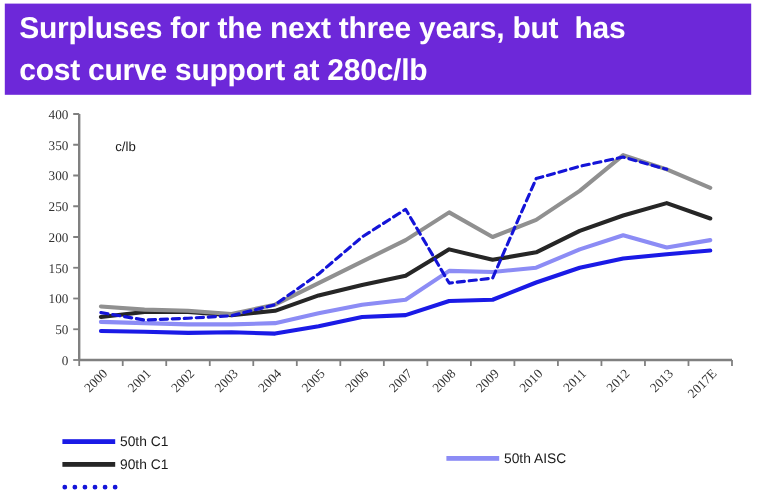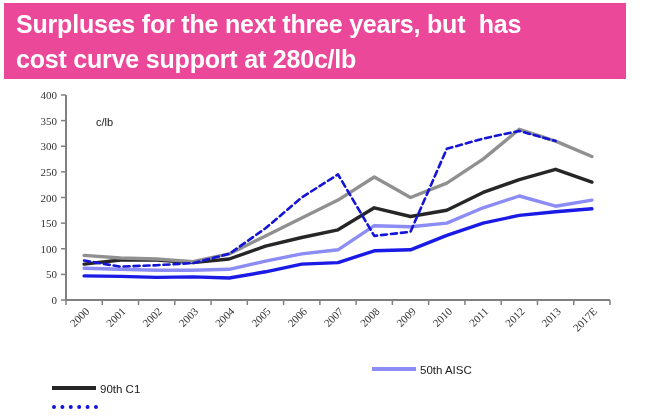--- a/index.html
+++ b/index.html
@@ -60,21 +60,21 @@
   }
   .leg-swatch.dashed{
     height:0;border-top:4px dotted #1414D8;
     width:46px;
   }
   .leg-text{vertical-align:middle;}
 </style>
 </head>
 <body>
 
-<div id="title-bar" style="background: #ec4899;">
+<div id="title-bar" style="background: #6d28d9;">
   <div id="title-text" style="color: rgb(255, 255, 255);">Surpluses for the next three years, but  has
 cost curve support at 280c/lb</div>
 </div>
 
 <div id="chart-area">
   <svg id="plot-svg" width="648" height="336" viewBox="0 0 648 336">
     <g id="y-ticks">
         <line x1="61" x2="66" y1="216" y2="216" stroke="#808080" stroke-width="1.5"></line>
         <line x1="61" x2="66" y1="190.375" y2="190.375" stroke="#808080" stroke-width="1.5"></line>
         <line x1="61" x2="66" y1="164.75" y2="164.75" stroke="#808080" stroke-width="1.5"></line>
@@ -138,16 +138,17 @@
         <polyline points="84.1,191.9 120.4,192.4 156.7,193.4 192.9,192.9 229.2,194.0 265.5,187.8 301.7,180.1 338.0,178.6 374.3,166.8 410.5,165.8 446.8,151.4 483.1,139.1 519.3,131.4 555.6,127.8 591.9,124.8" fill="none" stroke="#1A1AE6" stroke-width="3.4" stroke-linejoin="round" stroke-linecap="round"></polyline>
         <polyline points="84.1,180.1 120.4,176.0 156.7,176.0 192.9,178.6 229.2,175.0 265.5,162.2 301.7,153.5 338.0,145.8 374.3,123.8 410.5,132.5 446.8,126.3 483.1,108.4 519.3,95.6 555.6,85.3 591.9,98.1" fill="none" stroke="#262626" stroke-width="3.4" stroke-linejoin="round" stroke-linecap="round"></polyline>
         <polyline points="84.1,184.2 120.4,185.3 156.7,186.3 192.9,186.3 229.2,185.3 265.5,177.1 301.7,169.9 338.0,165.8 374.3,141.7 410.5,142.7 446.8,139.1 483.1,123.8 519.3,112.0 555.6,122.2 591.9,116.1" fill="none" stroke="#8C8CF5" stroke-width="3.4" stroke-linejoin="round" stroke-linecap="round"></polyline>
         <polyline points="84.1,171.4 120.4,174.0 156.7,175.0 192.9,177.6 229.2,169.9 265.5,151.9 301.7,134.0 338.0,116.1 374.3,93.0 410.5,113.5 446.8,99.2 483.1,75.1 519.3,45.3 555.6,57.1 591.9,72.5" fill="none" stroke="#909090" stroke-width="3.4" stroke-linejoin="round" stroke-linecap="round"></polyline>
         <polyline points="84.1,176.5 120.4,182.7 156.7,181.2 192.9,179.1 229.2,169.9 265.5,144.3 301.7,113.5 338.0,90.4 374.3,151.9 410.5,147.8 446.8,64.8 483.1,54.6 519.3,46.9 555.6,57.1" fill="none" stroke="#1414D8" stroke-width="2.6" stroke-linejoin="round" stroke-linecap="round" stroke-dasharray="6,4"></polyline>
       </g>
   </svg>
 </div>
 
 <div id="legend">
+    <div class="leg-item" style="left: 52px; top: 3px;"><span class="leg-swatch" style="background: rgb(26, 26, 230);"></span><span class="leg-text">50th C1</span></div>
     <div class="leg-item" style="left: 52px; top: 22px; text-align: center;"><span class="leg-swatch" style="background: rgb(38, 38, 38);"></span><span class="leg-text">90th C1</span></div>
     <div class="leg-item" style="left: 52px; top: 41px;"><span class="leg-swatch dashed" style="border-top-color: rgb(20, 20, 216);"></span></div>
-    <div class="leg-item" style="left: 372px; top: 3px;"><span class="leg-swatch" style="background: rgb(140, 140, 245);"></span><span class="leg-text">50th AISC</span></div>
+    <div class="leg-item" style="left: 372px; top: 17px;"><span class="leg-swatch" style="background: rgb(140, 140, 245);"></span><span class="leg-text">50th AISC</span></div>
   </div>
 
 </body></html>

